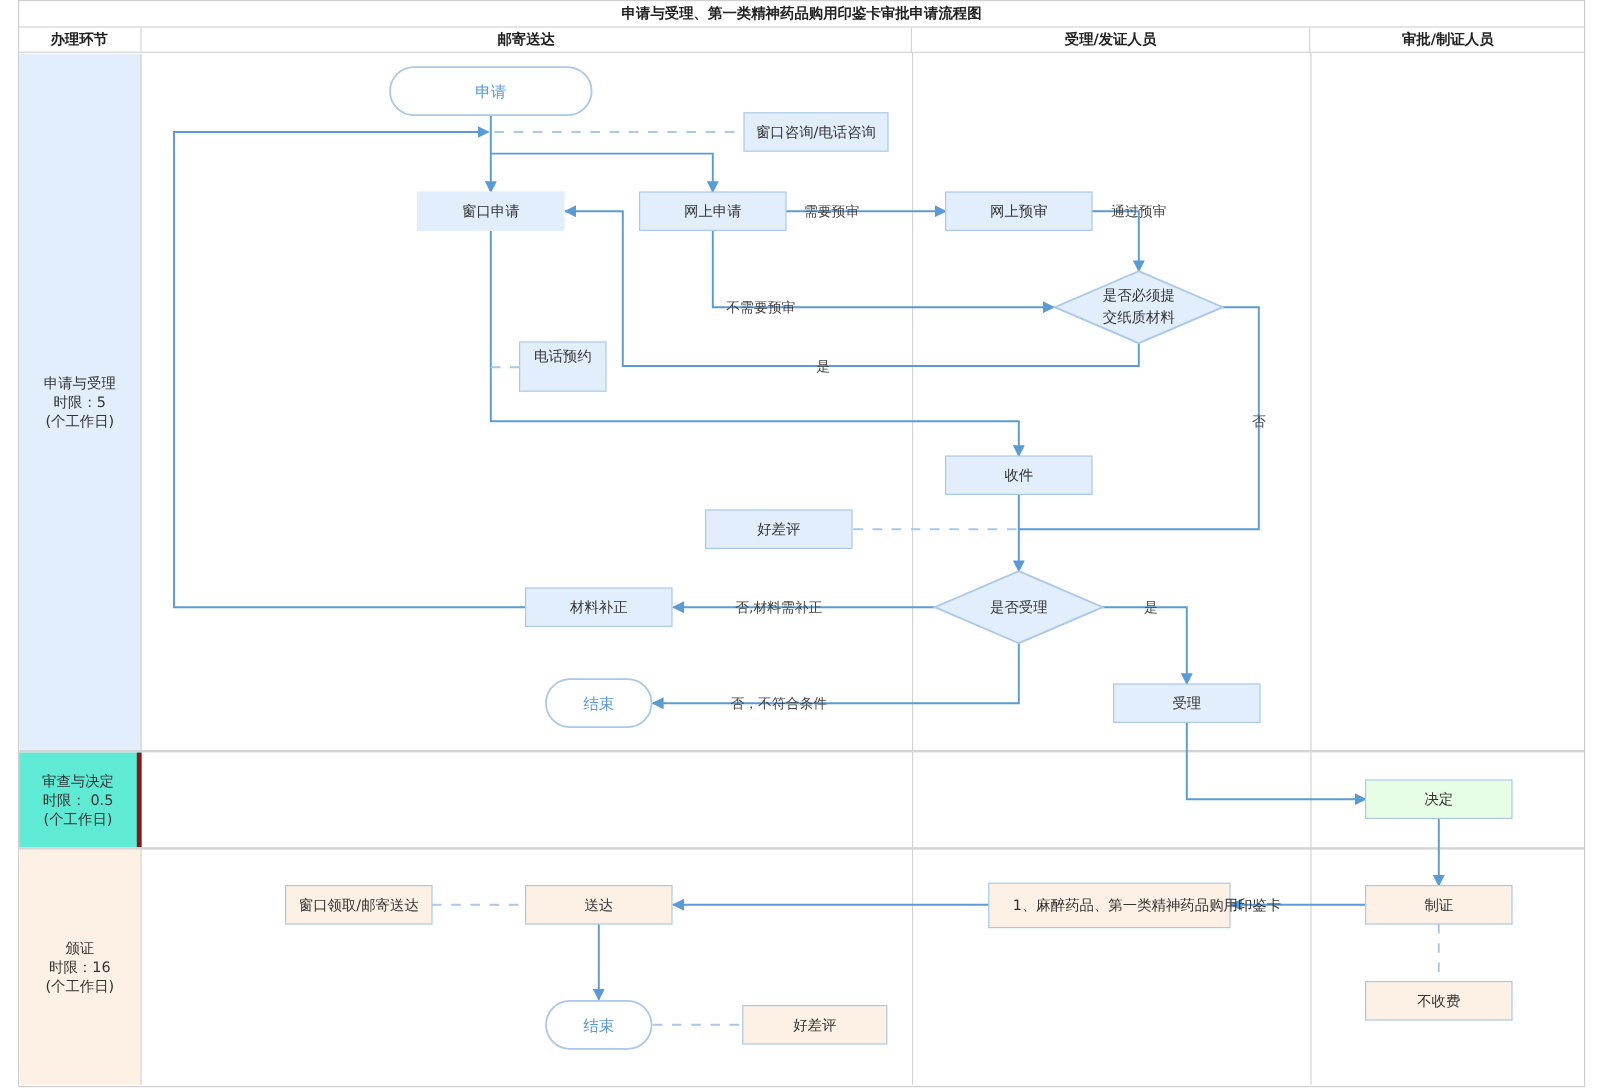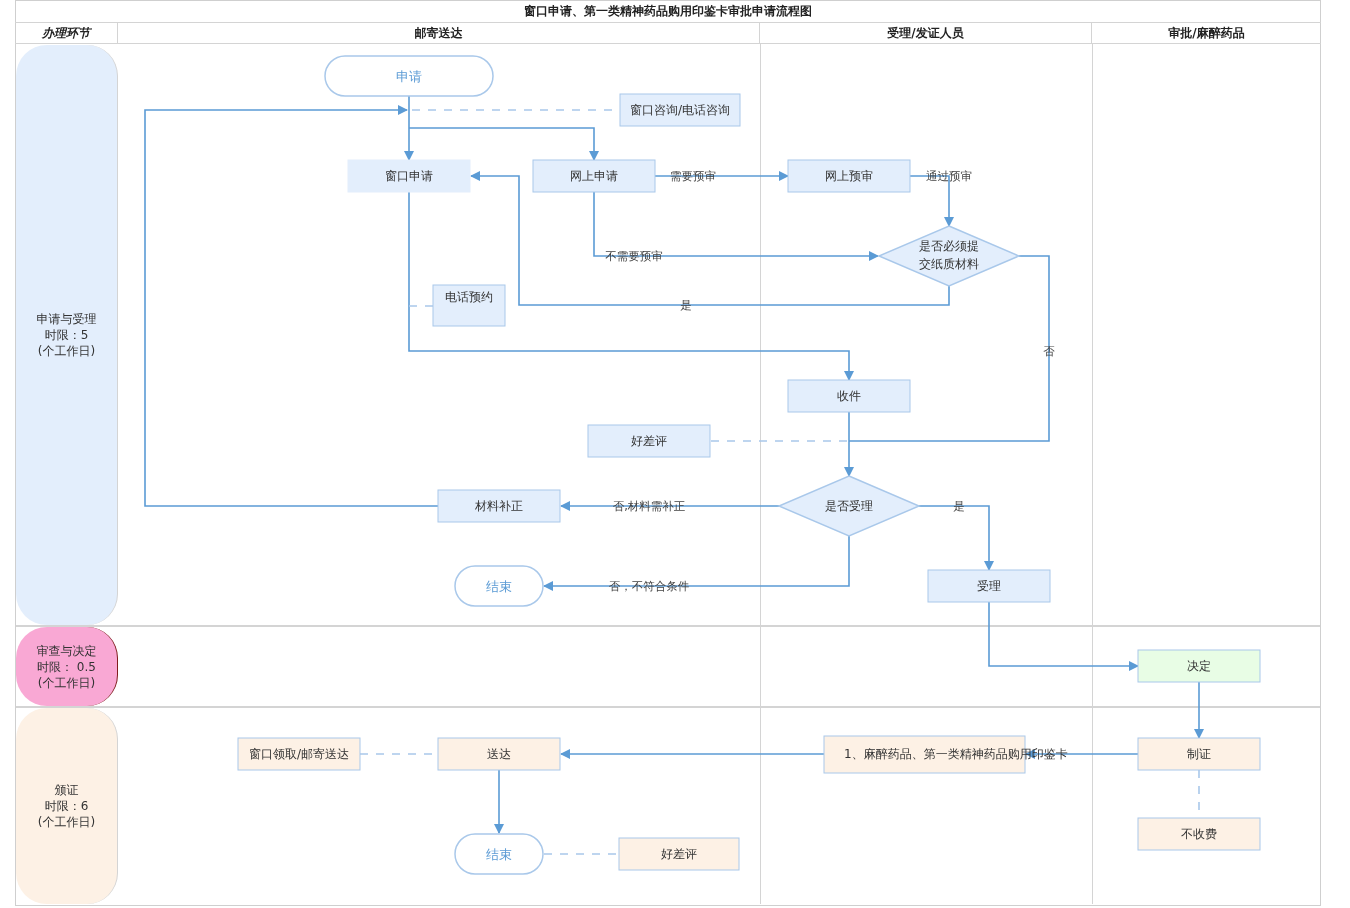--- a/index.html
+++ b/index.html
@@ -1,44 +1,44 @@
 <!DOCTYPE html>
 <html><head>
 <meta charset="utf-8">
 <style>
   html, body { margin:0; padding:0; background:#ffffff; }
   body { width:1350px; height:908px; position:relative; overflow:hidden; font-family:"DejaVu Sans", sans-serif; }
   #frame { position:absolute; left:15px; top:0; width:1306px; height:906px; border:1px solid #cfcfcf; box-sizing:border-box; }
   .hdr { position:absolute; display:flex; align-items:center; justify-content:center; font-size:12px; color:#222; font-weight:bold; box-sizing:border-box; }
-  .lane-label { position:absolute; display:flex; align-items:center; justify-content:center; text-align:center; font-size:12px; color:#333; line-height:16px; box-sizing:border-box; white-space:pre-line;border-radius:31px; }
+  .lane-label { position:absolute; display:flex; align-items:center; justify-content:center; text-align:center; font-size:12px; color:#333; line-height:16px; box-sizing:border-box; white-space:pre-line; }
   .gridline { position:absolute; background:#d4d4d4; }
   svg#flow { position:absolute; left:0; top:0; }
   .node-text { font-size:12px; fill:#333; font-family:"DejaVu Sans", sans-serif; }
   .term-text { font-size:13px; fill:#5b9bd5; font-family:"DejaVu Sans", sans-serif; }
   .edge-label { font-size:11.5px; fill:#444; font-family:"DejaVu Sans", sans-serif; }
 </style>
 </head>
 <body>
 
 <div id="frame"></div>
 
-<div class="hdr" style="left:15px;top:1px;width:1306px;height:22px;border-bottom:1px solid #d4d4d4;">窗口申请、第一类精神药品购用印鉴卡审批申请流程图</div>
-<div class="hdr" style="left:15px;top:23px;width:103px;height:21px;border-bottom:1px solid #d4d4d4;border-right:1px solid #d4d4d4;font-style:italic;">办理环节</div>
+<div class="hdr" style="left:15px;top:1px;width:1306px;height:22px;border-bottom:1px solid #d4d4d4;">申请与受理、第一类精神药品购用印鉴卡审批申请流程图</div>
+<div class="hdr" style="left:15px;top:23px;width:103px;height:21px;border-bottom:1px solid #d4d4d4;border-right:1px solid #d4d4d4;">办理环节</div>
 <div class="hdr" style="left:118px;top:23px;width:642px;height:21px;border-bottom:1px solid #d4d4d4;border-right:1px solid #d4d4d4;">邮寄送达</div>
 <div class="hdr" style="left:760px;top:23px;width:332px;height:21px;border-bottom:1px solid #d4d4d4;border-right:1px solid #d4d4d4;text-align:center;">受理/发证人员</div>
-<div class="hdr" style="left:1092px;top:23px;width:229px;height:21px;border-bottom:1px solid #d4d4d4;">审批/麻醉药品</div>
+<div class="hdr" style="left:1092px;top:23px;width:229px;height:21px;border-bottom:1px solid #d4d4d4;">审批/制证人员</div>
 
 <div class="lane-label" style="left:16px;top:45px;width:102px;height:580px;background:#e3eefc;border-right:1px solid #d4d4d4;">申请与受理
 时限：5
 (个工作日)</div>
-<div class="lane-label" style="left:16px;top:627px;width:102px;height:79px;background:#f9a8d4;border-right:1px solid #7f1d1d;">审查与决定
+<div class="lane-label" style="left:16px;top:627px;width:102px;height:79px;background:#5eead4;border-right:4px solid #7f1d1d;">审查与决定
 时限： 0.5
 (个工作日)</div>
 <div class="lane-label" style="left:16px;top:708px;width:102px;height:196px;background:#fdf1e5;border-right:1px solid #d4d4d4;">颁证
-时限：6
+时限：16
 (个工作日)</div>
 
 <div class="gridline" style="left:16px;top:625px;width:1304px;height:2px;"></div>
 <div class="gridline" style="left:16px;top:706px;width:1304px;height:2px;"></div>
 <div class="gridline" style="left:760px;top:44px;width:1px;height:860px;"></div>
 <div class="gridline" style="left:1092px;top:44px;width:1px;height:860px;"></div>
 
 <svg id="flow" width="1350" height="908">
   <defs>
     <marker id="arr" markerWidth="10" markerHeight="10" refX="9" refY="5" orient="auto" markerUnits="userSpaceOnUse">

